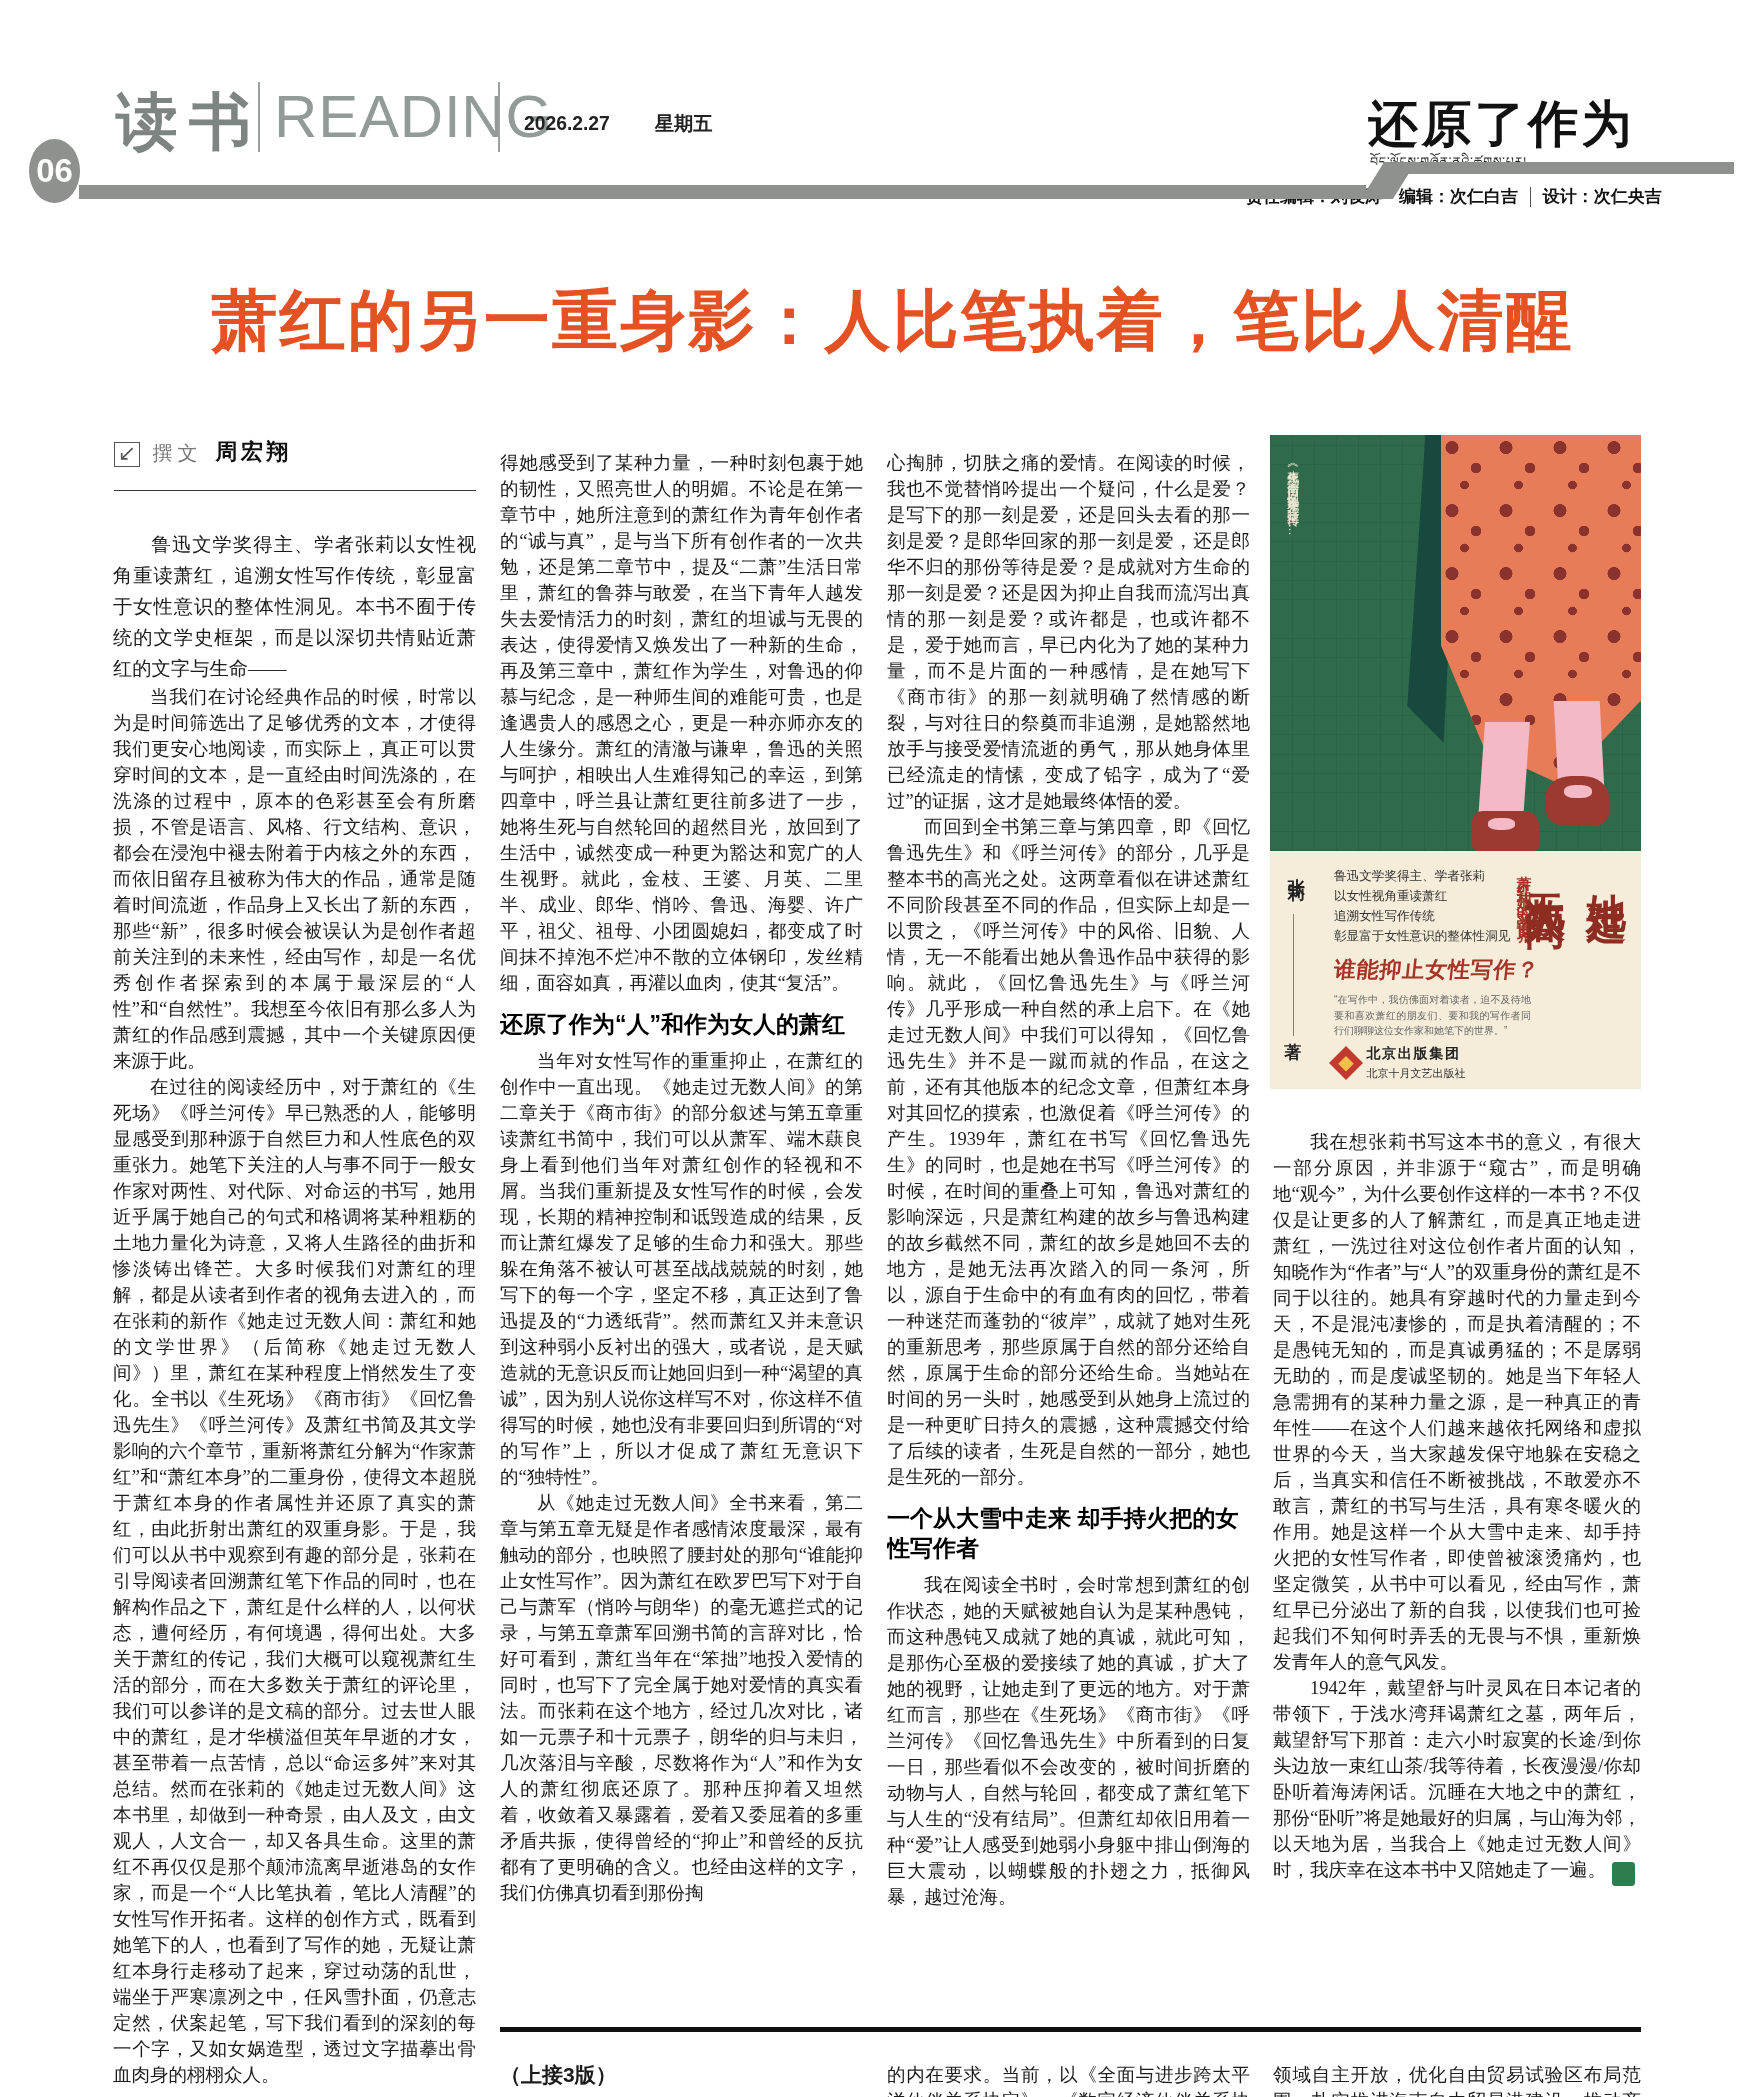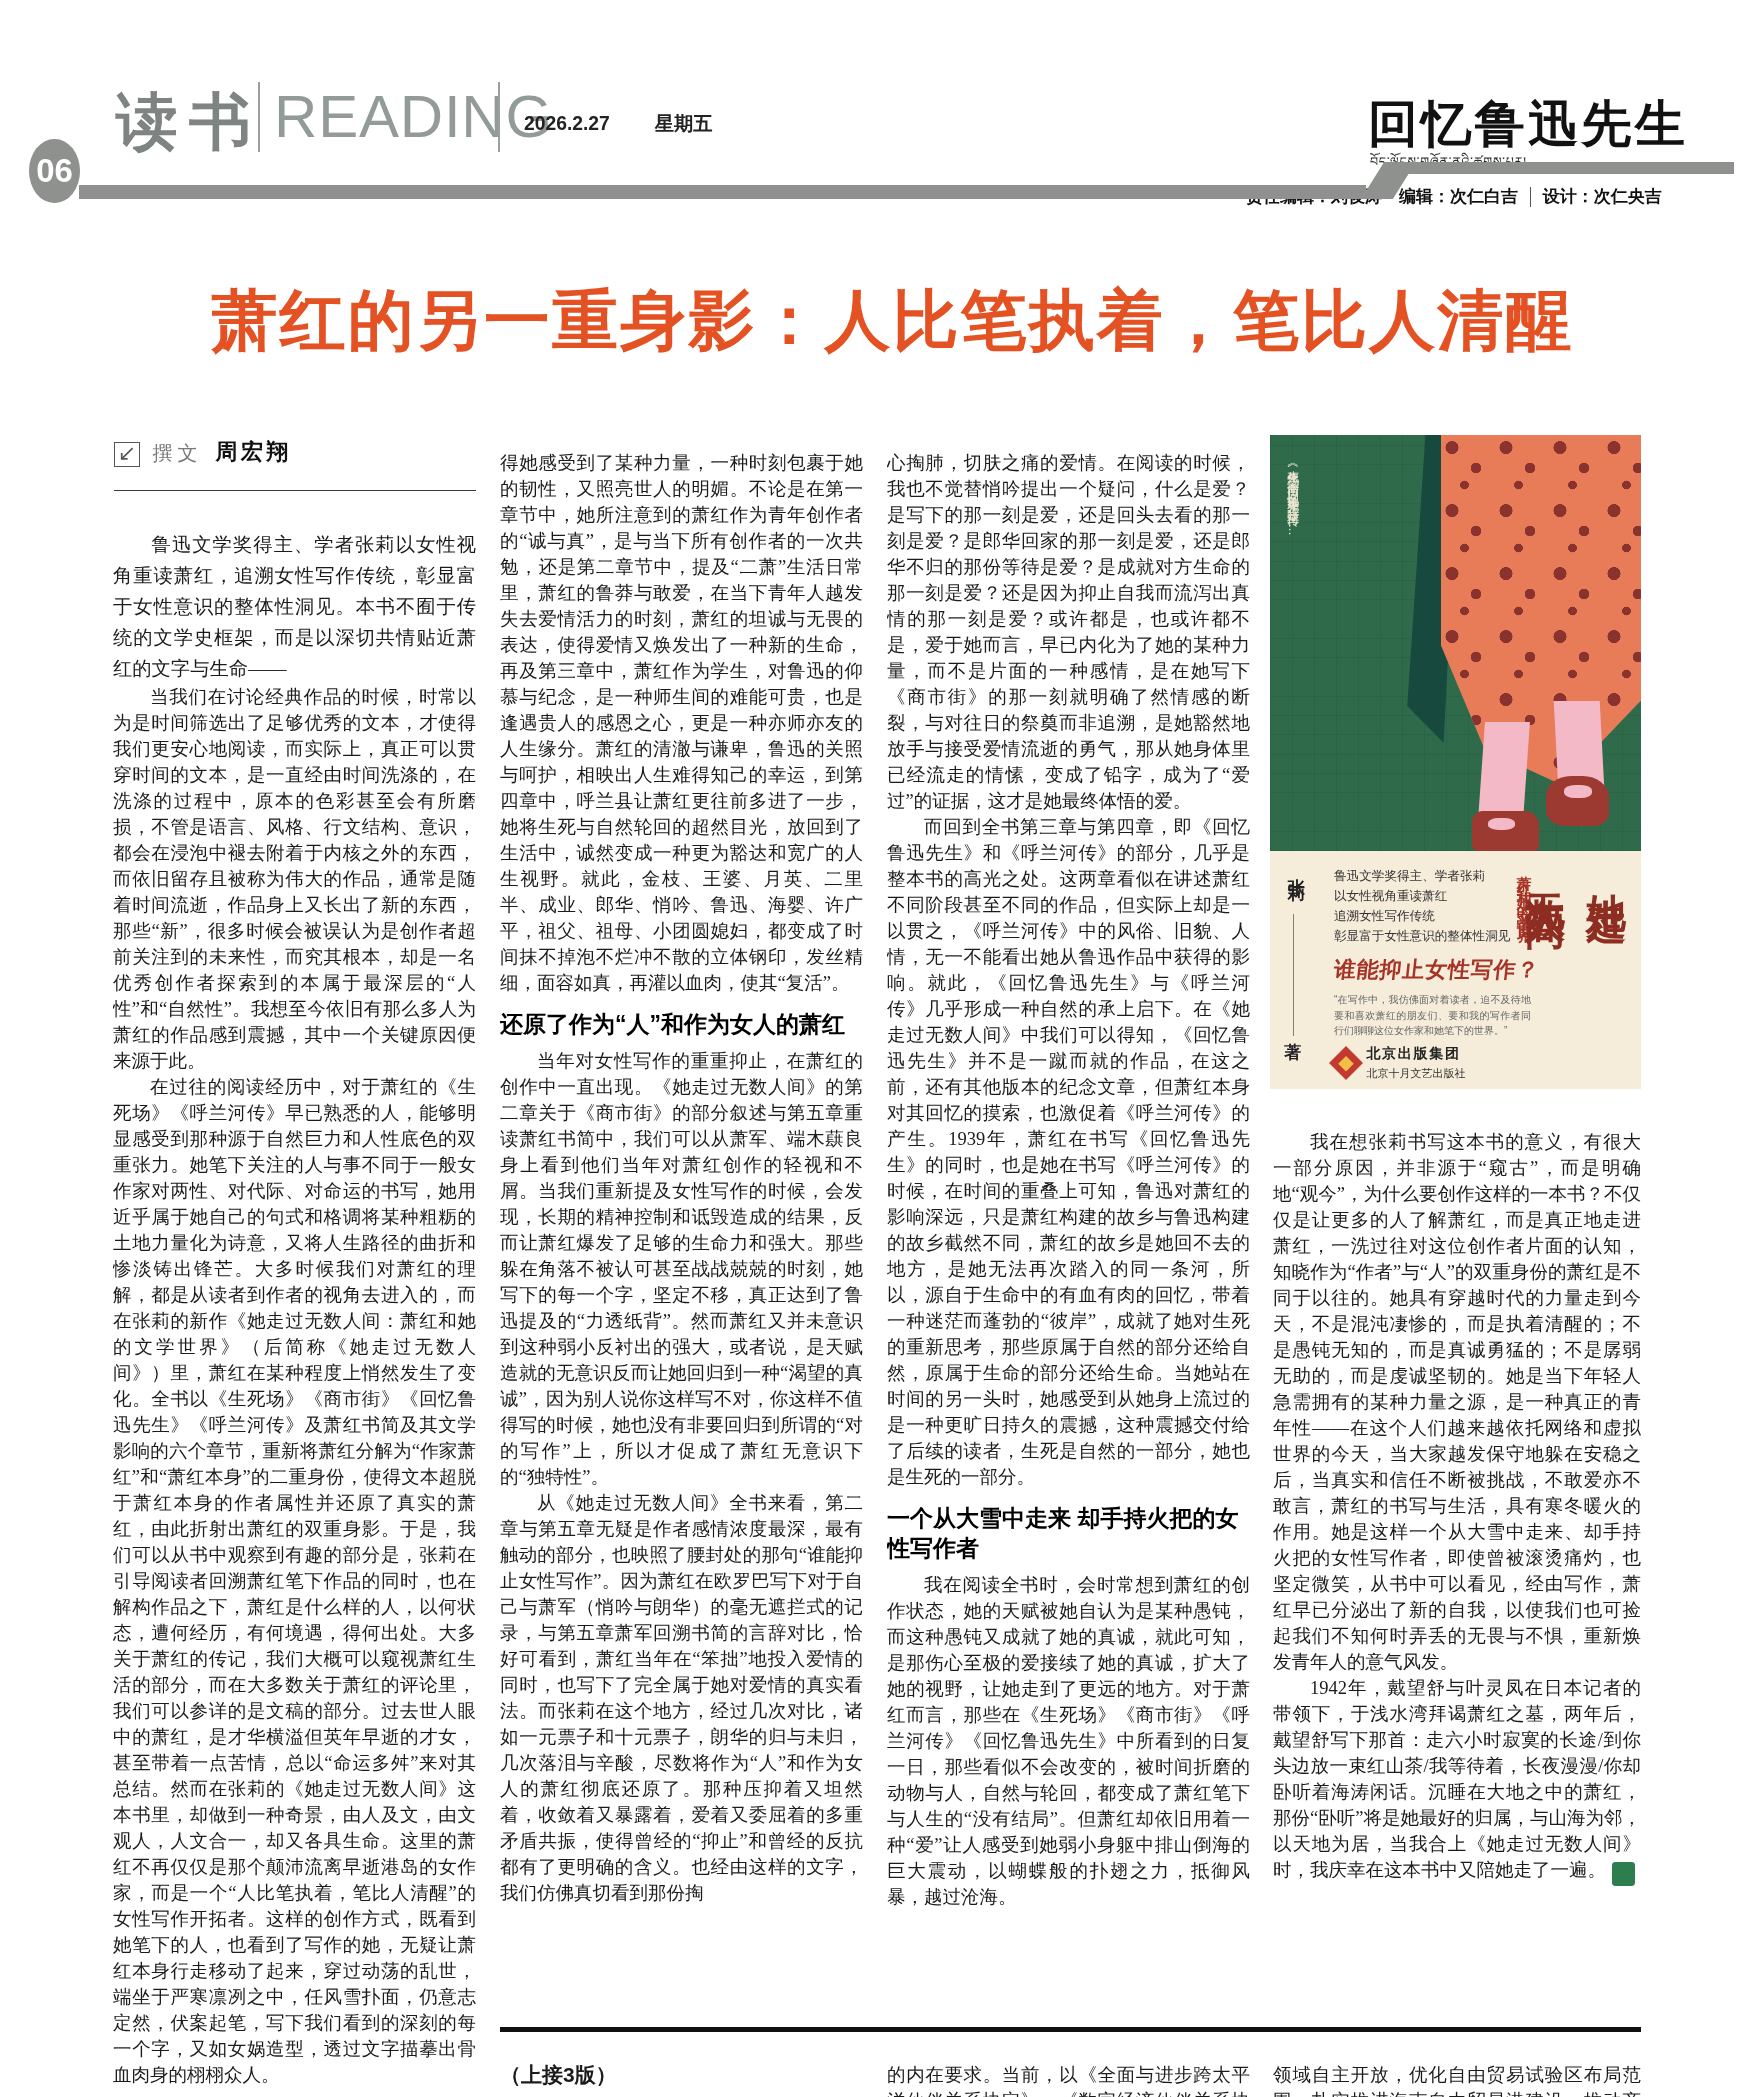--- a/index.html
+++ b/index.html
@@ -123,21 +123,21 @@
 <div class="abs" id="grayStep"></div>
 <div class="abs" id="grayBarR"></div>
 <div class="abs" id="badge06">06</div>
 <div class="abs" id="sectionCn">读书</div>
 <div class="abs hvline" id="hv1"></div>
 <div class="abs" id="sectionEn">READING</div>
 <div class="abs hvline" id="hv2"></div>
 <div class="abs" id="dateLine">
   <span>2026.2.27</span><span class="wk">星期五</span>
 </div>
-<div class="abs" id="masthead">回忆鲁迅先生</div>
+<div class="abs" id="masthead">还原了作为</div>
 <div class="abs" id="tibetan">བོད་ལྗོངས་གཞོན་ནུའི་ཚགས་པར།</div>
 <div class="abs" id="editors">
   <span>责任编辑：刘俊涛　编辑：次仁白吉</span>
   <span class="ediv"></span>
   <span>设计：次仁央吉</span>
 </div>
 
 <h1 class="abs" id="headline" style="margin:16px;">萧红的另一重身影：人比笔执着，笔比人清醒</h1>
 
 <div class="abs" id="byline">
@@ -147,21 +147,21 @@
         <polyline points="16,24 16,38 30,38" fill="none" stroke="#555" stroke-width="4"></polyline>
       </svg>
   </span>
   <span id="bylineLabel">撰文</span>
   <span id="bylineAuthor">周宏翔</span>
 </div>
 <div class="abs" id="bylineRule"></div>
 
 <section class="col" id="col1">
     <div class="blk blk-intro">鲁迅文学奖得主、学者张莉以女性视角重读萧红，追溯女性写作传统，彰显富于女性意识的整体性洞见。本书不囿于传统的文学史框架，而是以深切共情贴近萧红的文字与生命——</div>
-    <div class="blk blk-para">当我们在讨论经典作品的时候，时常以为是时间筛选出了足够优秀的文本，才使得我们更安心地阅读，而实际上，真正可以贯穿时间的文本，是一直经由时间洗涤的，在洗涤的过程中，原本的色彩甚至会有所磨损，不管是语言、风格、行文结构、意识，都会在浸泡中褪去附着于内核之外的东西，而依旧留存且被称为伟大的作品，通常是随着时间流逝，作品身上又长出了新的东西，那些“新”，很多时候会被误认为是创作者超前关注到的未来性，而究其根本，却是一名优秀创作者探索到的本属于最深层的“人性”和“自然性”。我想至今依旧有那么多人为萧红的作品感到震撼，其中一个关键原因便来源于此。</div>
+    <div class="blk blk-para">当我们在讨论经典作品的时候，时常以为是时间筛选出了足够优秀的文本，才使得我们更安心地阅读，而实际上，真正可以贯穿时间的文本，是一直经由时间洗涤的，在洗涤的过程中，原本的色彩甚至会有所磨损，不管是语言、风格、行文结构、意识，都会在浸泡中褪去附着于内核之外的东西，而依旧留存且被称为伟大的作品，通常是随着时间流逝，作品身上又长出了新的东西，那些“新”，很多时候会被误认为是创作者超前关注到的未来性，经由写作，却是一名优秀创作者探索到的本属于最深层的“人性”和“自然性”。我想至今依旧有那么多人为萧红的作品感到震撼，其中一个关键原因便来源于此。</div>
     <div class="blk blk-para">在过往的阅读经历中，对于萧红的《生死场》《呼兰河传》早已熟悉的人，能够明显感受到那种源于自然巨力和人性底色的双重张力。她笔下关注的人与事不同于一般女作家对两性、对代际、对命运的书写，她用近乎属于她自己的句式和格调将某种粗粝的土地力量化为诗意，又将人生路径的曲折和惨淡铸出锋芒。大多时候我们对萧红的理解，都是从读者到作者的视角去进入的，而在张莉的新作《她走过无数人间：萧红和她的文学世界》（后简称《她走过无数人间》）里，萧红在某种程度上悄然发生了变化。全书以《生死场》《商市街》《回忆鲁迅先生》《呼兰河传》及萧红书简及其文学影响的六个章节，重新将萧红分解为“作家萧红”和“萧红本身”的二重身份，使得文本超脱于萧红本身的作者属性并还原了真实的萧红，由此折射出萧红的双重身影。于是，我们可以从书中观察到有趣的部分是，张莉在引导阅读者回溯萧红笔下作品的同时，也在解构作品之下，萧红是什么样的人，以何状态，遭何经历，有何境遇，得何出处。大多关于萧红的传记，我们大概可以窥视萧红生活的部分，而在大多数关于萧红的评论里，我们可以参详的是文稿的部分。过去世人眼中的萧红，是才华横溢但英年早逝的才女，甚至带着一点苦情，总以“命运多舛”来对其总结。然而在张莉的《她走过无数人间》这本书里，却做到一种奇景，由人及文，由文观人，人文合一，却又各具生命。这里的萧红不再仅仅是那个颠沛流离早逝港岛的女作家，而是一个“人比笔执着，笔比人清醒”的女性写作开拓者。这样的创作方式，既看到她笔下的人，也看到了写作的她，无疑让萧红本身行走移动了起来，穿过动荡的乱世，端坐于严寒凛冽之中，任风雪扑面，仍意志定然，伏案起笔，写下我们看到的深刻的每一个字，又如女娲造型，透过文字描摹出骨血肉身的栩栩众人。</div>
   </section>
 <section class="col" id="col2">
     <div class="blk blk-cont">得她感受到了某种力量，一种时刻包裹于她的韧性，又照亮世人的明媚。不论是在第一章节中，她所注意到的萧红作为青年创作者的“诚与真”，是与当下所有创作者的一次共勉，还是第二章节中，提及“二萧”生活日常里，萧红的鲁莽与敢爱，在当下青年人越发失去爱情活力的时刻，萧红的坦诚与无畏的表达，使得爱情又焕发出了一种新的生命，再及第三章中，萧红作为学生，对鲁迅的仰慕与纪念，是一种师生间的难能可贵，也是逢遇贵人的感恩之心，更是一种亦师亦友的人生缘分。萧红的清澈与谦卑，鲁迅的关照与呵护，相映出人生难得知己的幸运，到第四章中，呼兰县让萧红更往前多进了一步，她将生死与自然轮回的超然目光，放回到了生活中，诚然变成一种更为豁达和宽广的人生视野。就此，金枝、王婆、月英、二里半、成业、郎华、悄吟、鲁迅、海婴、许广平，祖父、祖母、小团圆媳妇，都变成了时间抹不掉泡不烂冲不散的立体钢印，发丝精细，面容如真，再灌以血肉，使其“复活”。</div>
     <div class="blk blk-subhead">还原了作为“人”和作为女人的萧红</div>
     <div class="blk blk-para">当年对女性写作的重重抑止，在萧红的创作中一直出现。《她走过无数人间》的第二章关于《商市街》的部分叙述与第五章重读萧红书简中，我们可以从萧军、端木蕻良身上看到他们当年对萧红创作的轻视和不屑。当我们重新提及女性写作的时候，会发现，长期的精神控制和诋毁造成的结果，反而让萧红爆发了足够的生命力和强大。那些躲在角落不被认可甚至战战兢兢的时刻，她写下的每一个字，坚定不移，真正达到了鲁迅提及的“力透纸背”。然而萧红又并未意识到这种弱小反衬出的强大，或者说，是天赋造就的无意识反而让她回归到一种“渴望的真诚”，因为别人说你这样写不对，你这样不值得写的时候，她也没有非要回归到所谓的“对的写作”上，所以才促成了萧红无意识下的“独特性”。</div>
     <div class="blk blk-para">从《她走过无数人间》全书来看，第二章与第五章无疑是作者感情浓度最深，最有触动的部分，也映照了腰封处的那句“谁能抑止女性写作”。因为萧红在欧罗巴写下对于自己与萧军（悄吟与朗华）的毫无遮拦式的记录，与第五章萧军回溯书简的言辞对比，恰好可看到，萧红当年在“笨拙”地投入爱情的同时，也写下了完全属于她对爱情的真实看法。而张莉在这个地方，经过几次对比，诸如一元票子和十元票子，朗华的归与未归，几次落泪与辛酸，尽数将作为“人”和作为女人的萧红彻底还原了。那种压抑着又坦然着，收敛着又暴露着，爱着又委屈着的多重矛盾共振，使得曾经的“抑止”和曾经的反抗都有了更明确的含义。也经由这样的文字，我们仿佛真切看到那份掏</div>
   </section>
 <section class="col" id="col3">
     <div class="blk blk-cont">心掏肺，切肤之痛的爱情。在阅读的时候，我也不觉替悄吟提出一个疑问，什么是爱？是写下的那一刻是爱，还是回头去看的那一刻是爱？是郎华回家的那一刻是爱，还是郎华不归的那份等待是爱？是成就对方生命的那一刻是爱？还是因为抑止自我而流泻出真情的那一刻是爱？或许都是，也或许都不是，爱于她而言，早已内化为了她的某种力量，而不是片面的一种感情，是在她写下《商市街》的那一刻就明确了然情感的断裂，与对往日的祭奠而非追溯，是她豁然地放手与接受爱情流逝的勇气，那从她身体里已经流走的情愫，变成了铅字，成为了“爱过”的证据，这才是她最终体悟的爱。</div>

